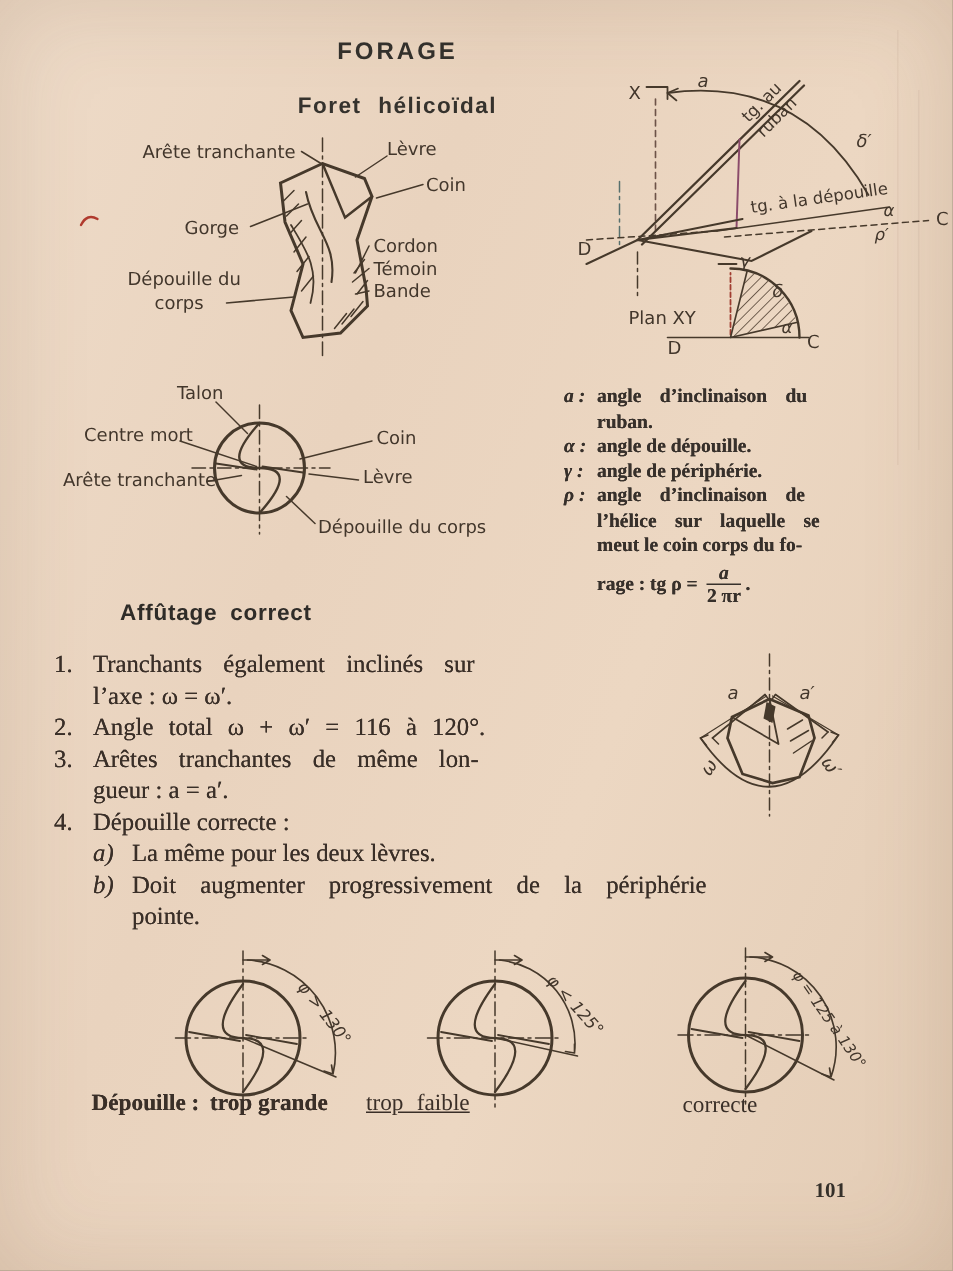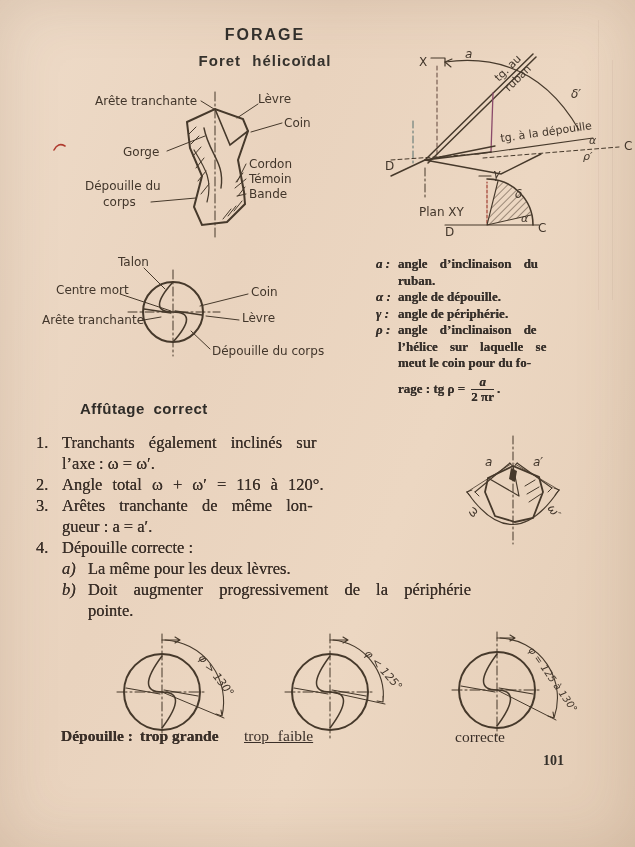--- a/index.html
+++ b/index.html
@@ -33,33 +33,33 @@
   .frac .den{display:block;line-height:14px;}
   .formula{margin-top:3px;}
   .note{margin-top:4px;}
   
   .list{font-size:16.5px;color:#3a2f28;text-shadow:0 0 .35px #3a2f28;}
   .lrow{display:grid;grid-template-columns:26px 1fr;line-height:21px;}
   .lrow.sub{grid-template-columns:26px 26px 1fr;}
   .ws6{word-spacing:6px;}  .ws10{word-spacing:10px;} .ws12{word-spacing:12px;}
   .cap{font-size:15.5px;color:#3a2f28;}
   .capb{font-weight:bold;text-shadow:0 0 .4px #3a2f28;margin-left:34px;}
-  .pagenum{font-weight:bold;font-size:14px;color:#35302a;}
+  .pagenum{font-weight:bold;font-size:14px;color:#35302a;margin-top:34px;}
   .faint{position:absolute;width:1px;background:#9a8368;opacity:.10;}
 </style>
 </head>
 <body>
 
 <div class="page">
 
   <div class="faint" style="left:598px;top:20px;height:290px;"></div>
   <div class="faint" style="left:612px;top:60px;height:240px;"></div>
 
   <div class="abs title" style="left:115px;top:26px;width:300px;">FORAGE</div>
-  <div class="abs subtitle" style="left:115px;top:52px;width:300px;">Foret hélicoïdal</div>
+  <div class="abs subtitle" style="left:115px;top:62px;width:300px;">Foret hélicoïdal</div>
 
   <svg class="abs" style="left:52px;top:140px;" width="16" height="14">
     <path d="M2,10 Q6,2 13,6" stroke="#b03a2e" stroke-width="1.6" fill="none" stroke-linecap="round"></path>
   </svg>
 
   <svg class="abs" style="left:55px;top:88px;" width="310" height="155" viewBox="0 0 310 155">
     <g stroke="#46392b" fill="none" stroke-linecap="round">
       <path d="M160,4 V150" stroke-dasharray="9,3,2,3" stroke-width="1"></path>
       <path d="M132,34 L160,21 L188,31 L193,43 L183,72 L189,104 L190,116 L172,134 L147,137 L139,119 L147,88 L135,60 Z" stroke-width="2"></path>
       <path d="M160,21 L175,57 L193,43" stroke-width="1.6"></path>
@@ -186,21 +186,21 @@
     </div>
     <div class="drow">
       <span class="dsym">γ :</span>
       <span>angle de périphérie.</span>
     </div>
     <div class="drow">
       <span class="dsym">ρ :</span>
       <span>
         <span class="dline dstretch">angle d’inclinaison de</span>
         <span class="dline dstretch">l’hélice sur laquelle se</span>
-        <span class="dline">meut le coin pour du fo-</span>
+        <span class="dline">meut le coin corps du fo-</span>
         <span class="dline formula">
           <span>rage :</span>
           <span>tg ρ =</span>
           <span class="frac">
             <span class="num dsym">a</span>
             <span class="den">2 πr</span>
           </span><span>.</span>
         </span>
       </span>
     </div>
@@ -216,21 +216,21 @@
     <div class="lrow">
       <span></span>
         <span>l’axe : ω = ω′.</span>
     </div>
     <div class="lrow">
       <span>2.</span>
       <span class="ws6">Angle total ω + ω′ = 116 à 120°.</span>
     </div>
     <div class="lrow">
       <span>3.</span>
-      <span class="ws10">Arêtes tranchante de même lon-</span>
+      <span class="ws10">Arêtes tranchantes de même lon-</span>
     </div>
     <div class="lrow">
       <span></span>
         <span>gueur : a = a′.</span>
     </div>
     <div class="lrow">
       <span>4.</span>
       <span>Dépouille correcte :</span>
     </div>
     <div class="lrow sub">

